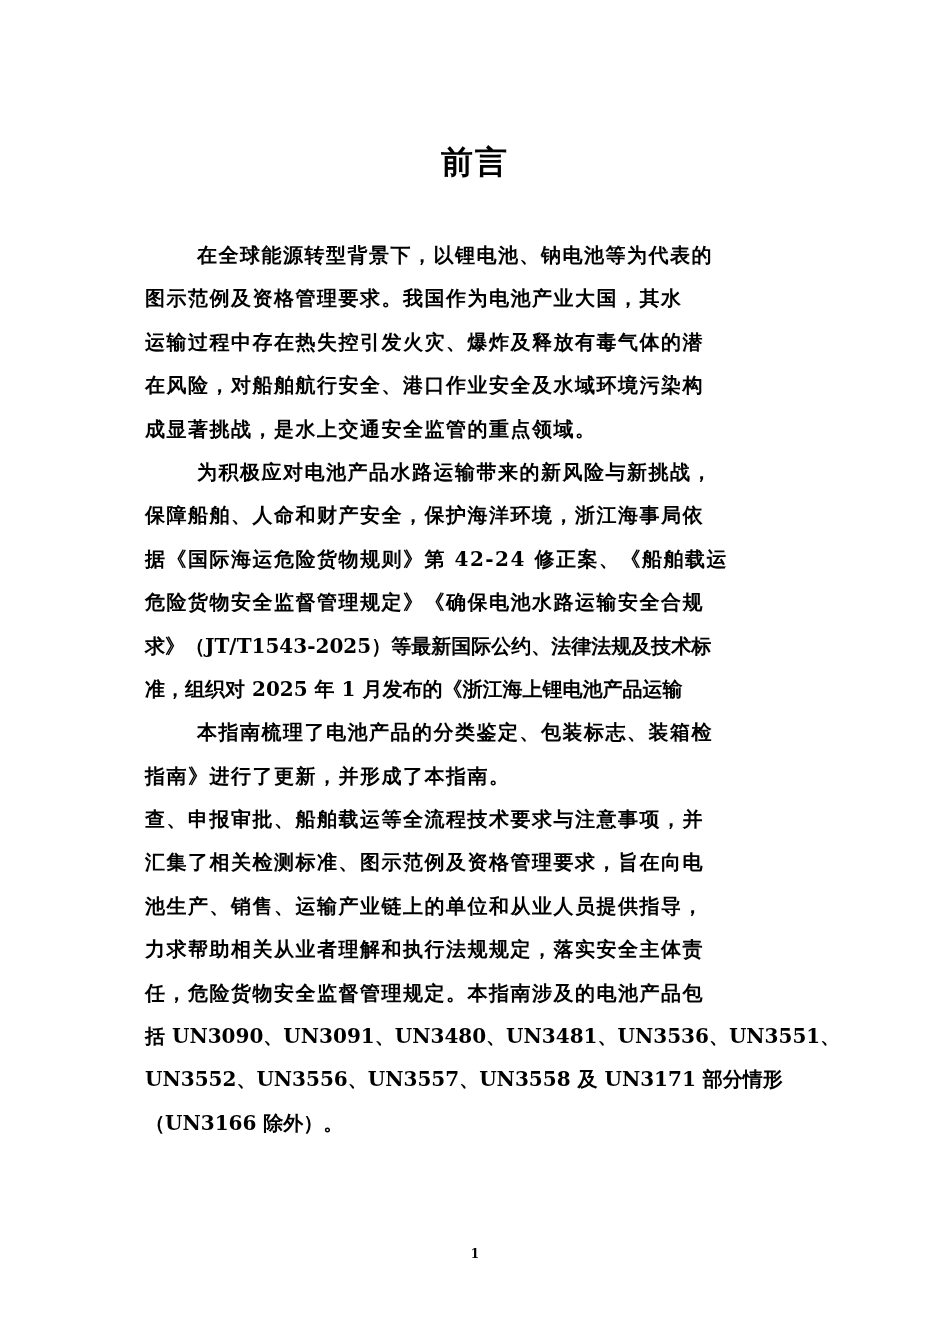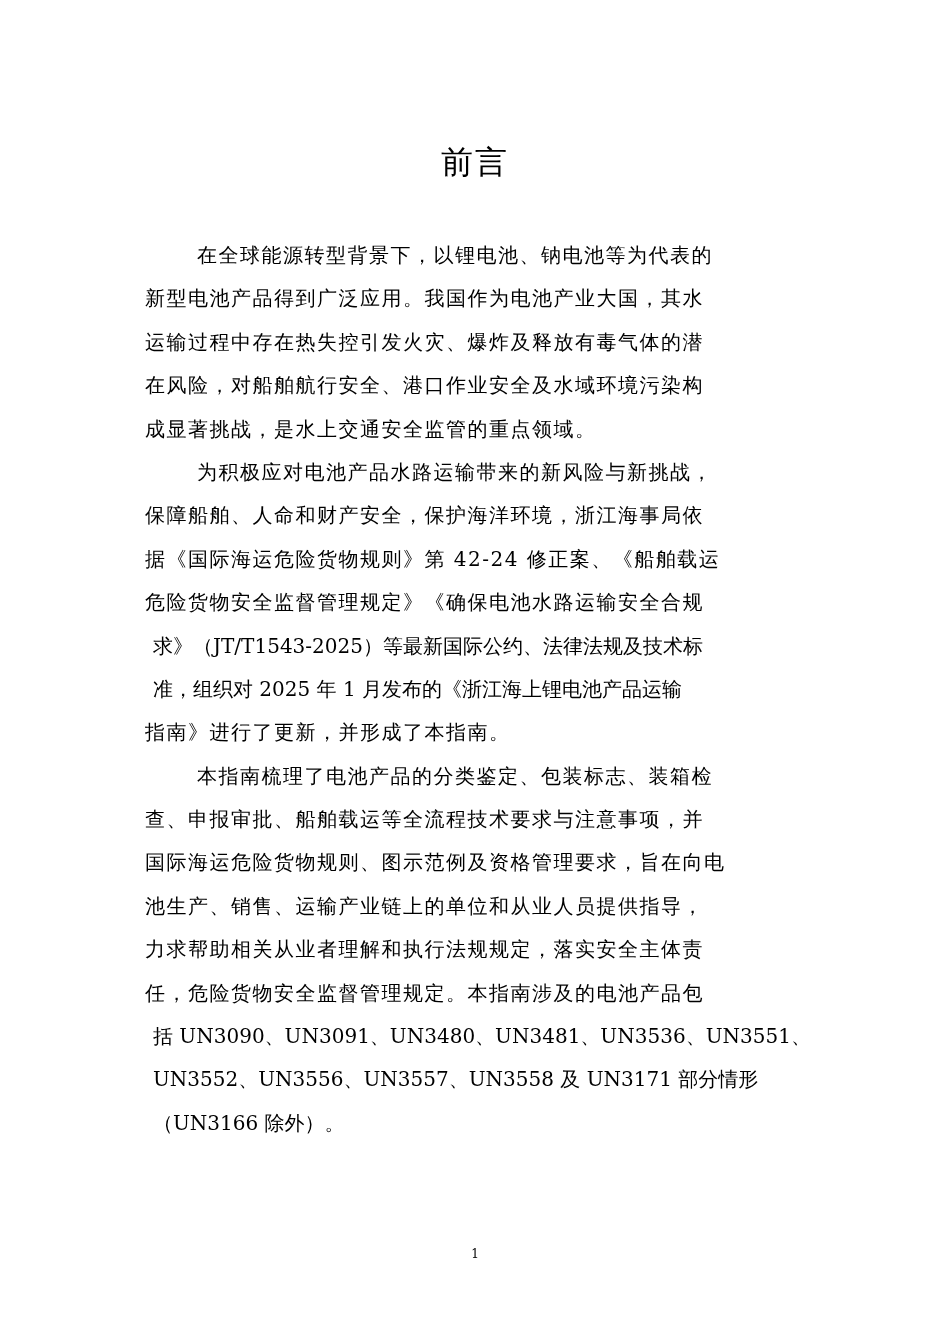--- a/index.html
+++ b/index.html
@@ -15,20 +15,21 @@
       font-family: "DejaVu Serif", "Liberation Serif", serif;
       color: #000000;
     }
     .page {
       position: absolute;
       left: 0;
       top: 0;
       width: 950px;
       height: 1344px;
       background: #ffffff;
+      font-weight: bold;
     }
     .title {
       position: absolute;
       left: 0;
       top: 140px;
       width: 950px;
       text-align: center;
       font-size: 32px;
       line-height: 44px;
       letter-spacing: 2px;
@@ -44,57 +45,56 @@
       line-height: 43.4px;
       font-size: 20px;
       white-space: nowrap;
       letter-spacing: 1.5px;
     }
     .line.indent {
       padding-left: 52px;
     }
     .line.tight {
       letter-spacing: 0px;
-      margin-left: 8px;
     }
     .page-number {
       position: absolute;
       left: 0;
       top: 1246px;
       width: 950px;
       text-align: center;
       font-size: 12px;
       line-height: 16px;
     }
   </style>
 </head>
 <body>
 
 <div class="page">
   <div class="title">前言</div>
 
   <div class="body-text">
 
     <div class="line indent">在全球能源转型背景下，以锂电池、钠电池等为代表的</div>
-    <div class="line">新型电池产品得到广泛应用。我国作为电池产业大国，其水</div>
+    <div class="line">图示范例及资格管理要求。我国作为电池产业大国，其水</div>
     <div class="line">运输过程中存在热失控引发火灾、爆炸及释放有毒气体的潜</div>
     <div class="line">在风险，对船舶航行安全、港口作业安全及水域环境污染构</div>
     <div class="line">成显著挑战，是水上交通安全监管的重点领域。</div>
 
     <div class="line indent">为积极应对电池产品水路运输带来的新风险与新挑战，</div>
     <div class="line">保障船舶、人命和财产安全，保护海洋环境，浙江海事局依</div>
     <div class="line">据《国际海运危险货物规则》第 42-24 修正案、《船舶载运</div>
     <div class="line">危险货物安全监督管理规定》《确保电池水路运输安全合规</div>
     <div class="line tight">求》（JT/T1543-2025）等最新国际公约、法律法规及技术标</div>
     <div class="line tight">准，组织对 2025 年 1 月发布的《浙江海上锂电池产品运输</div>
+    <div class="line indent">本指南梳理了电池产品的分类鉴定、包装标志、装箱检</div>
+
     <div class="line">指南》进行了更新，并形成了本指南。</div>
-
-    <div class="line indent">本指南梳理了电池产品的分类鉴定、包装标志、装箱检</div>
     <div class="line">查、申报审批、船舶载运等全流程技术要求与注意事项，并</div>
-    <div class="line">国际海运危险货物规则、图示范例及资格管理要求，旨在向电</div>
+    <div class="line">汇集了相关检测标准、图示范例及资格管理要求，旨在向电</div>
     <div class="line">池生产、销售、运输产业链上的单位和从业人员提供指导，</div>
     <div class="line">力求帮助相关从业者理解和执行法规规定，落实安全主体责</div>
     <div class="line">任，危险货物安全监督管理规定。本指南涉及的电池产品包</div>
     <div class="line tight">括 UN3090、UN3091、UN3480、UN3481、UN3536、UN3551、</div>
     <div class="line tight">UN3552、UN3556、UN3557、UN3558 及 UN3171 部分情形</div>
     <div class="line tight">（UN3166 除外）。</div>
   </div>
 
   <div class="page-number">1</div>
 </div>

